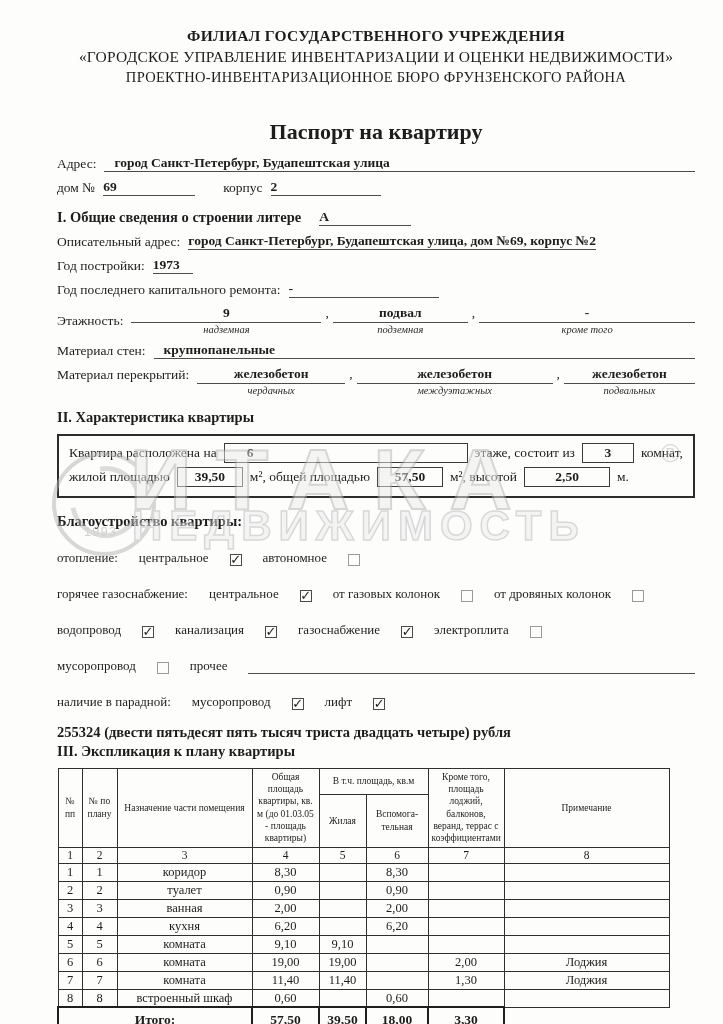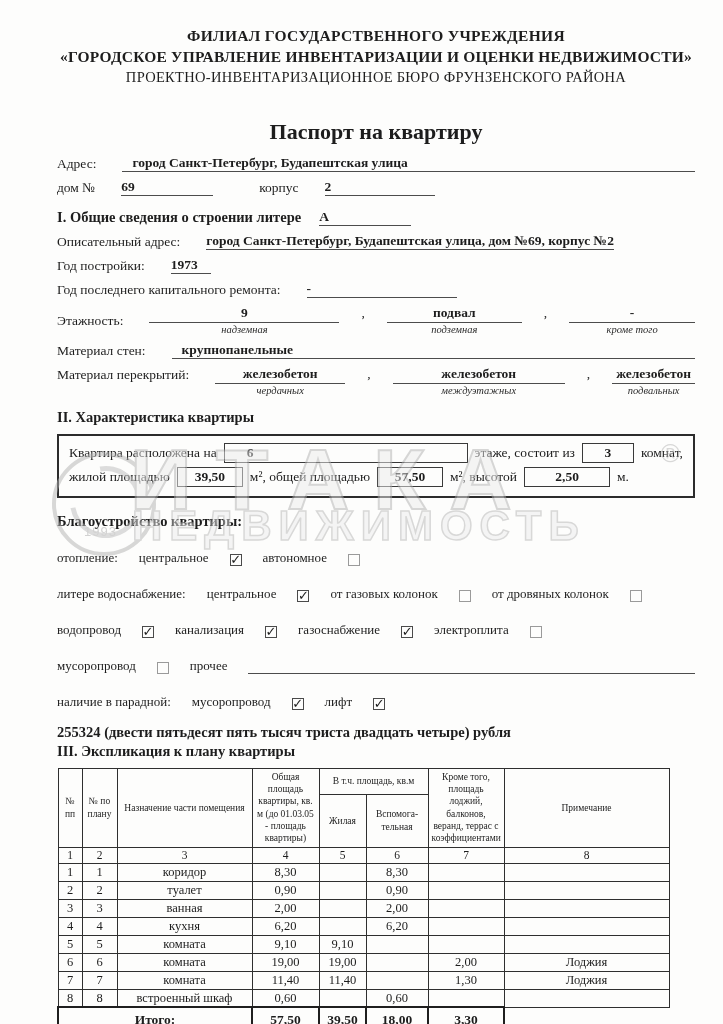--- a/index.html
+++ b/index.html
@@ -4,26 +4,26 @@
 <style>
   * { box-sizing: border-box; margin: 0; padding: 0; }
   html,body { width:723px; background:#ffffff; }
   body { font-family:"Liberation Serif","DejaVu Serif",serif; color:#1d1d1d; }
   .page { position:relative; width:723px; height:1024px; background:#fdfdfc; overflow:hidden; }
   .content { position:relative; z-index:1; padding:26px 28px 0 57px; }
 
   
   .org { text-align:center; line-height:1.35; }
   .org-line1 { font-size:15.5px; font-weight:bold; letter-spacing:.3px; }
-  .org-line2 { font-size:15.5px; font-weight:bold; letter-spacing:.2px; }
+  .org-line2 { font-size:15.5px; font-weight:normal; letter-spacing:.2px; }
   .org-line3 { font-size:14.5px; letter-spacing:.3px; }
   .doc-title { text-align:center; font-size:22px; font-weight:bold; margin-top:32px; margin-bottom:10px; }
 
   
-  .frow { display:flex; align-items:flex-end; margin-top:7px; font-size:13.5px;gap:18px; }
+  .frow { display:flex; align-items:flex-end; margin-top:7px; font-size:13.5px; }
   .flabel { white-space:nowrap; padding-right:8px; }
   .uline { border-bottom:1px solid #4c4c4c; font-weight:bold; }
   .uline.fill { flex:1; padding-left:10px; }
   .uline.center { text-align:left; }
   .sec-head { font-size:14.5px; font-weight:bold; margin-top:13px; }
   .head-flex { display:flex; align-items:flex-end; }
 
   
   .ucell { display:flex; flex-direction:column; }
   .uval { font-weight:bold; text-align:center; border-bottom:1px solid #4c4c4c; padding:0 4px 1px 4px; min-height:16px; }
@@ -192,21 +192,21 @@
     <div class="sec-head" style="margin-top:15px;">Благоустройство квартиры:</div>
     <div>
         <div class="cb-row">
           <span class="am-label">отопление:</span>
           <span class="am-label">центральное</span>
           <span class="checkbox checked">✓</span>
           <span class="am-label">автономное</span>
           <span class="checkbox"></span>
         </div>
         <div class="cb-row">
-          <span class="am-label">литере водоснабжение:</span>
+          <span class="am-label">горячее газоснабжение:</span>
           <span class="am-label">центральное</span>
           <span class="checkbox checked">✓</span>
           <span class="am-label">от газовых колонок</span>
           <span class="checkbox"></span>
           <span class="am-label">от дровяных колонок</span>
           <span class="checkbox"></span>
         </div>
         <div class="cb-row">
           <span class="am-label">водопровод</span>
           <span class="checkbox checked">✓</span>

